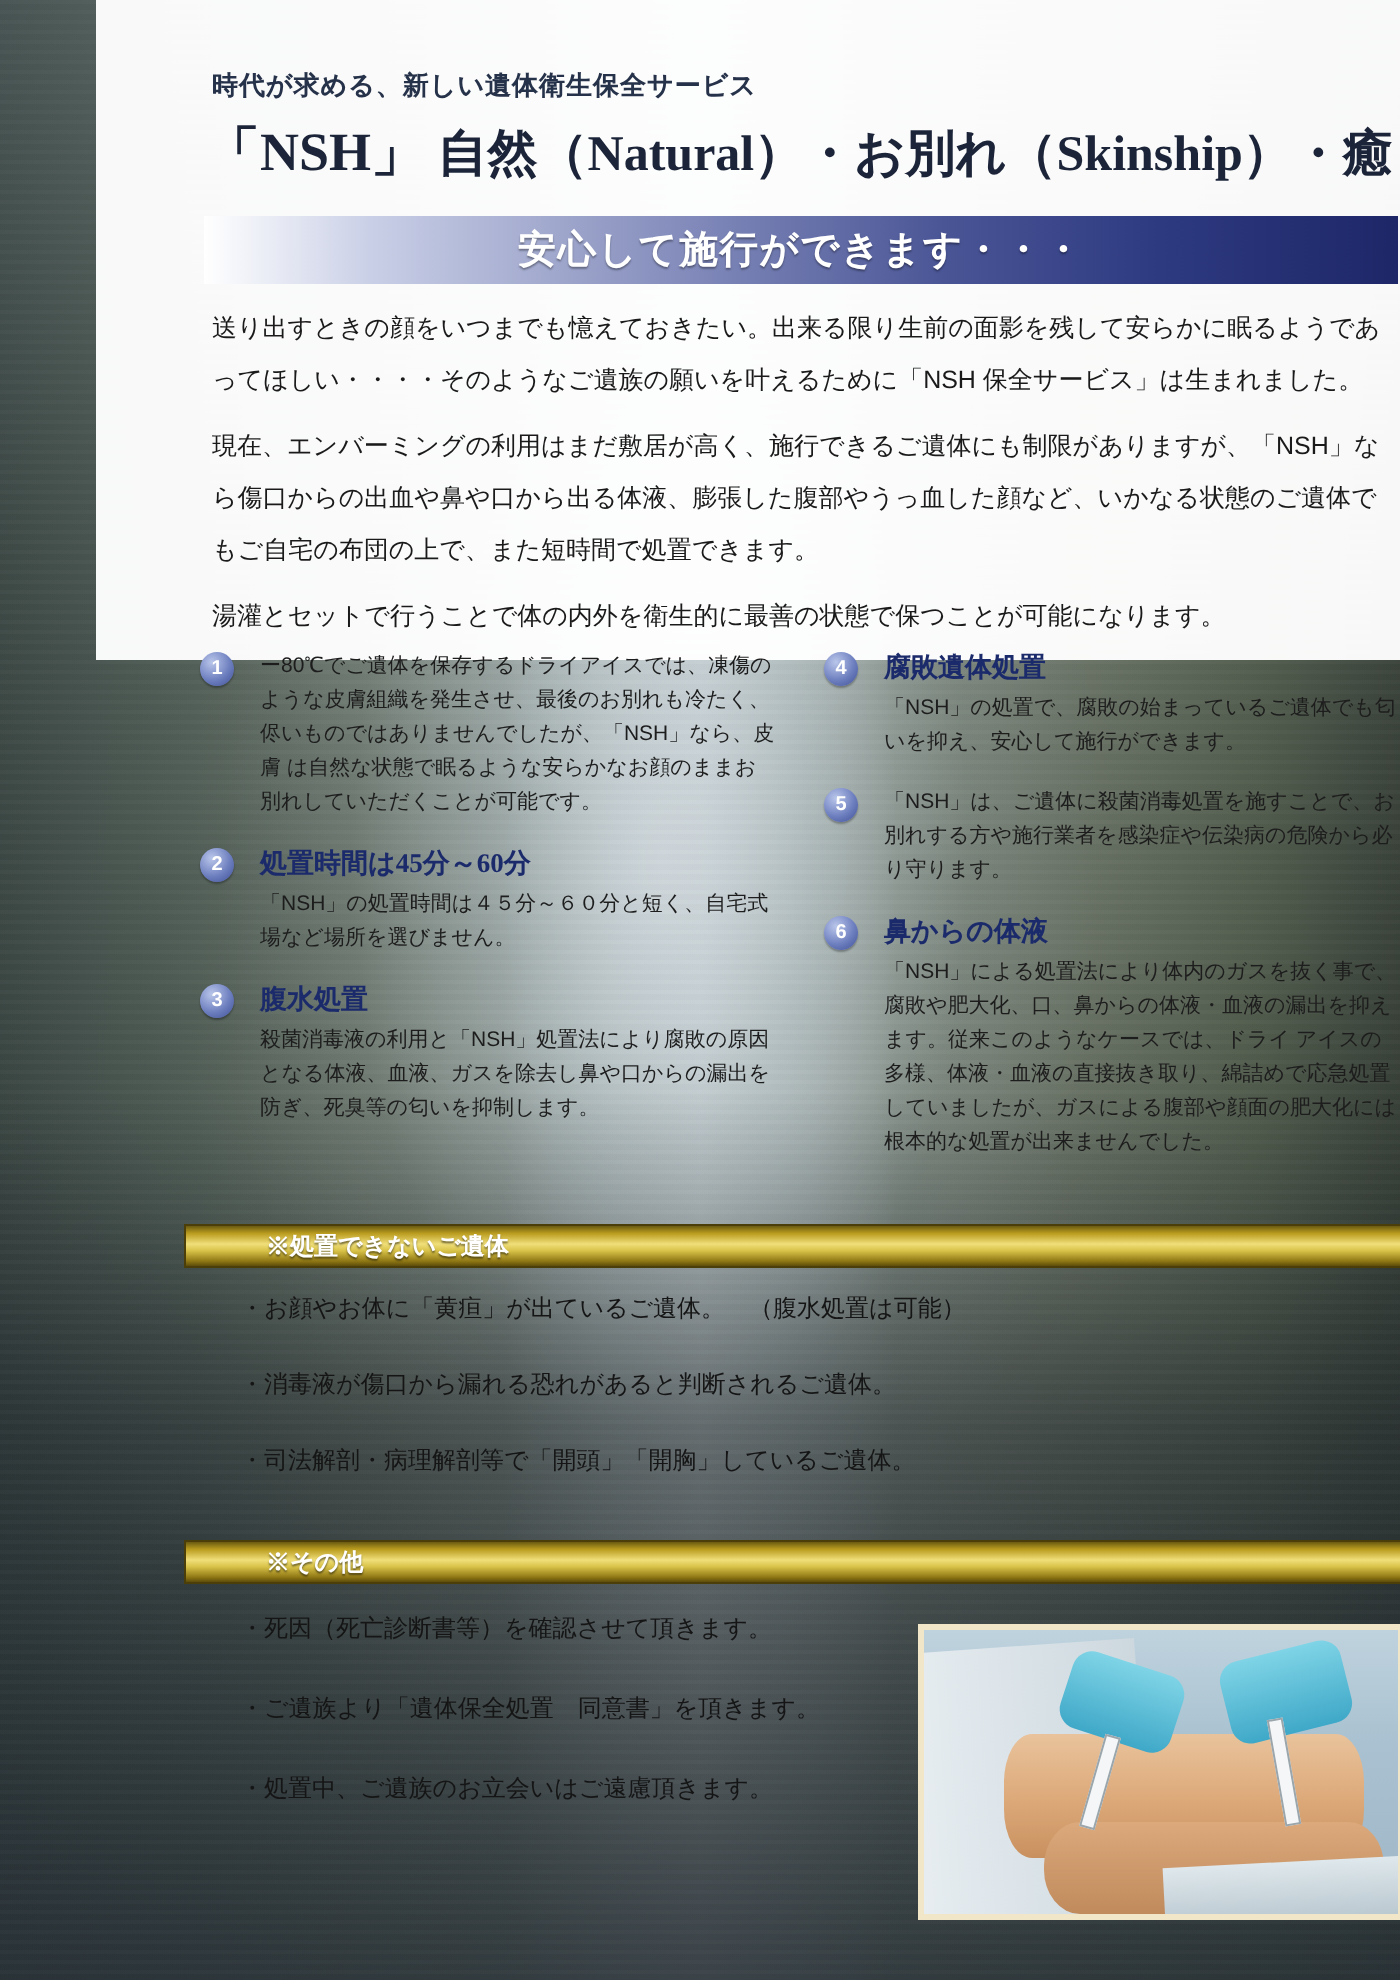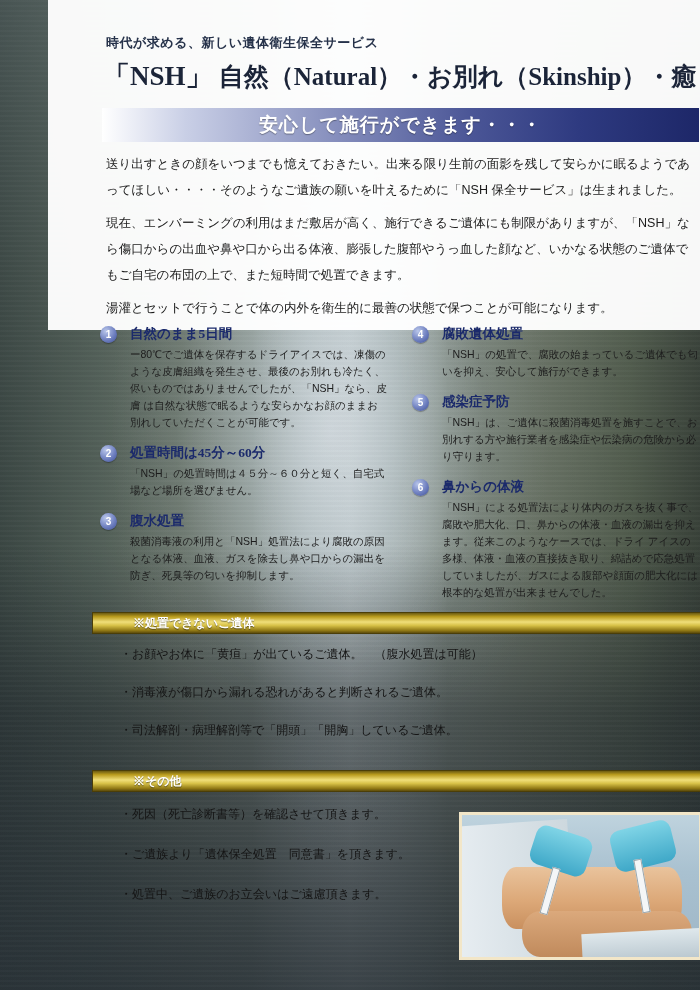--- a/index.html
+++ b/index.html
@@ -278,21 +278,20 @@
     <p>現在、エンバーミングの利用はまだ敷居が高く、施行できるご遺体にも制限がありますが、「NSH」なら傷口からの出血や鼻や口から出る体液、膨張した腹部やうっ血した顔など、いかなる状態のご遺体でもご自宅の布団の上で、また短時間で処置できます。</p>
     <p>湯灌とセットで行うことで体の内外を衛生的に最善の状態で保つことが可能になります。</p>
   </div>
 
   <div class="cols">
 
     <div class="col">
 
       <div class="item">
         <div class="num">1</div>
-        <div class="item-title">自然のまま5日間</div>
         <div class="item-body">ー80℃でご遺体を保存するドライアイスでは、凍傷のような皮膚組織を発生させ、最後のお別れも冷たく、侭いものではありませんでしたが、「NSH」なら、皮膚 は自然な状態で眠るような安らかなお顔のままお別れしていただくことが可能です。</div>
       </div>
 
       <div class="item">
         <div class="num">2</div>
         <div class="item-title">処置時間は45分～60分</div>
         <div class="item-body">「NSH」の処置時間は４５分～６０分と短く、自宅式場など場所を選びません。</div>
       </div>
 
       <div class="item">
@@ -306,21 +305,20 @@
     <div class="col">
 
       <div class="item">
         <div class="num">4</div>
         <div class="item-title">腐敗遺体処置</div>
         <div class="item-body">「NSH」の処置で、腐敗の始まっているご遺体でも匂いを抑え、安心して施行ができます。</div>
       </div>
 
       <div class="item">
         <div class="num">5</div>
-        <div class="item-title">感染症予防</div>
         <div class="item-body">「NSH」は、ご遺体に殺菌消毒処置を施すことで、お別れする方や施行業者を感染症や伝染病の危険から必り守ります。</div>
       </div>
 
       <div class="item">
         <div class="num">6</div>
         <div class="item-title">鼻からの体液</div>
         <div class="item-body">「NSH」による処置法により体内のガスを抜く事で、腐敗や肥大化、口、鼻からの体液・血液の漏出を抑えます。従来このようなケースでは、ドライ アイスの多様、体液・血液の直接抜き取り、綿詰めで応急処置していましたが、ガスによる腹部や顔面の肥大化には根本的な処置が出来ませんでした。</div>
       </div>
 
     </div>

